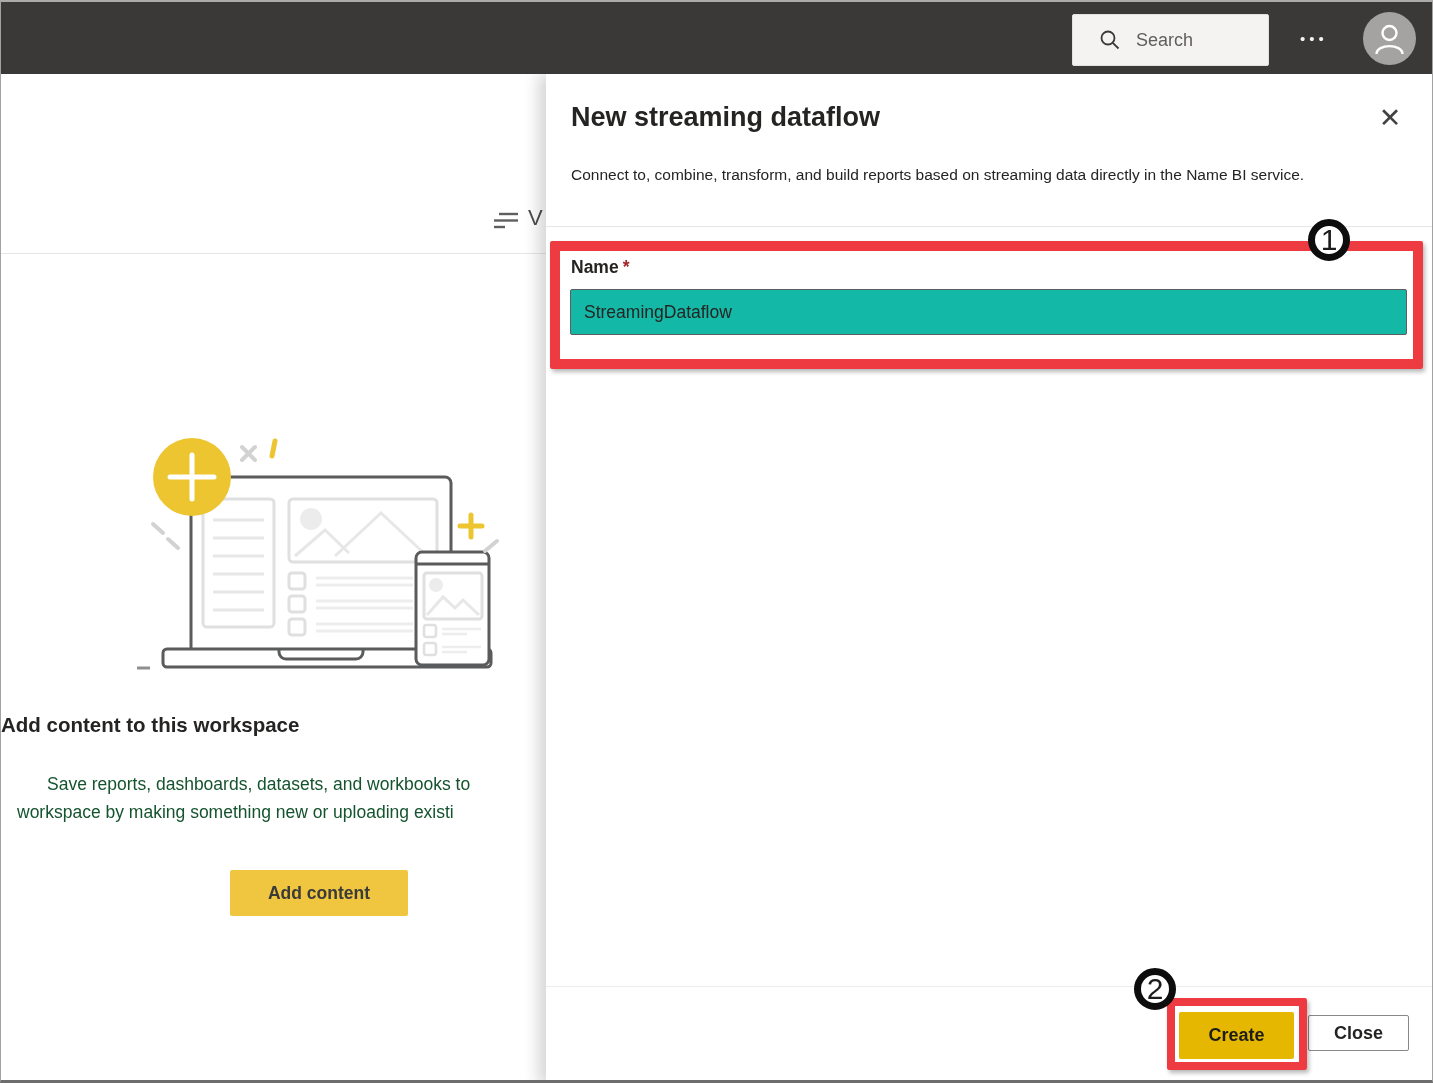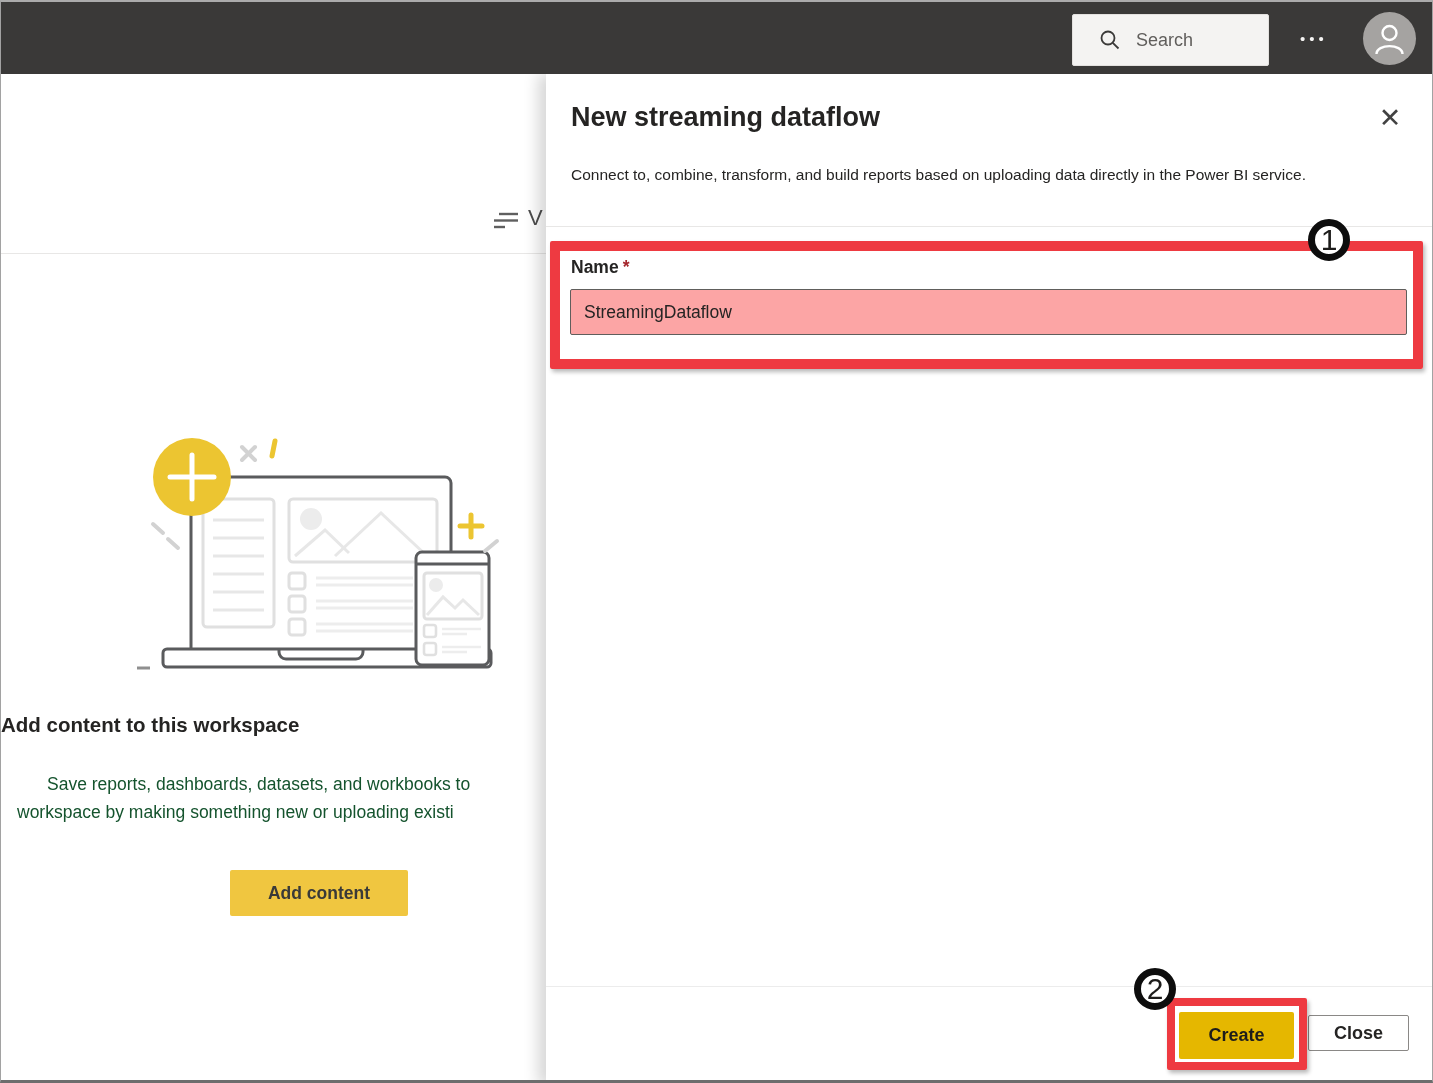--- a/index.html
+++ b/index.html
@@ -58,21 +58,21 @@
     display:flex; align-items:center; justify-content:center; cursor:pointer;
     font-size:27px; font-weight:300; color:#424242;
   }
   .panel-desc { position:absolute; left:25px; top:88px; width:798px; font-size:15.5px; line-height:25px; color:#252423; }
   .panel-divider { position:absolute; left:0; top:152px; width:100%; height:1px; background:#e8e7e6; }
   .name-label { position:absolute; left:25px; top:183px; font-size:17.5px; font-weight:700; color:#252423; }
   .name-label .req { color:#a4262c; font-weight:700; margin-left:4px; }
   .name-input {
     position:absolute; left:24px; top:215px; width:837px; height:46px;
     border:1px solid #605e5c; border-radius:2px; padding:0 13px;
-    font-family:"Liberation Sans",sans-serif; font-size:17.5px; color:#252423; outline:none; background:#fca5a5;
+    font-family:"Liberation Sans",sans-serif; font-size:17.5px; color:#252423; outline:none; background:#14b8a6;
   }
   .footer-divider { position:absolute; left:0; top:912px; width:100%; height:1px; background:#ececec; }
   .create-btn {
     position:absolute; left:633px; top:938px; width:115px; height:47px;
     background:#e5b700; border:none; border-radius:2px; cursor:pointer;
     font-family:"Liberation Sans",sans-serif; font-size:18px; font-weight:700; color:#1d1c1b;
   }
   .close-btn {
     position:absolute; left:762px; top:941px; width:101px; height:36px;
     background:#fff; border:1px solid #8a8886; border-radius:2px; cursor:pointer;
@@ -195,21 +195,21 @@
 </svg>
 
 <div class="empty-heading">Add content to this workspace</div>
 <div class="empty-line empty-line1">Save reports, dashboards, datasets, and workbooks to</div>
 <div class="empty-line empty-line2">workspace by making something new or uploading existi</div>
 <button class="add-content-btn">Add content</button>
 
 <div class="panel">
   <div class="panel-title">New streaming dataflow</div>
   <div class="panel-close">✕</div>
-  <div class="panel-desc">Connect to, combine, transform, and build reports based on uploading data directly in the Power BI service.</div>
+  <div class="panel-desc">Connect to, combine, transform, and build reports based on streaming data directly in the Name BI service.</div>
   <div class="panel-divider"></div>
 
   <div class="name-label">
     <span>Name</span><span class="req">*</span>
   </div>
   <input class="name-input" type="text" value="StreamingDataflow" style="">
 
   <div class="footer-divider"></div>
   <button class="create-btn">Create</button>
   <button class="close-btn">Close</button>

